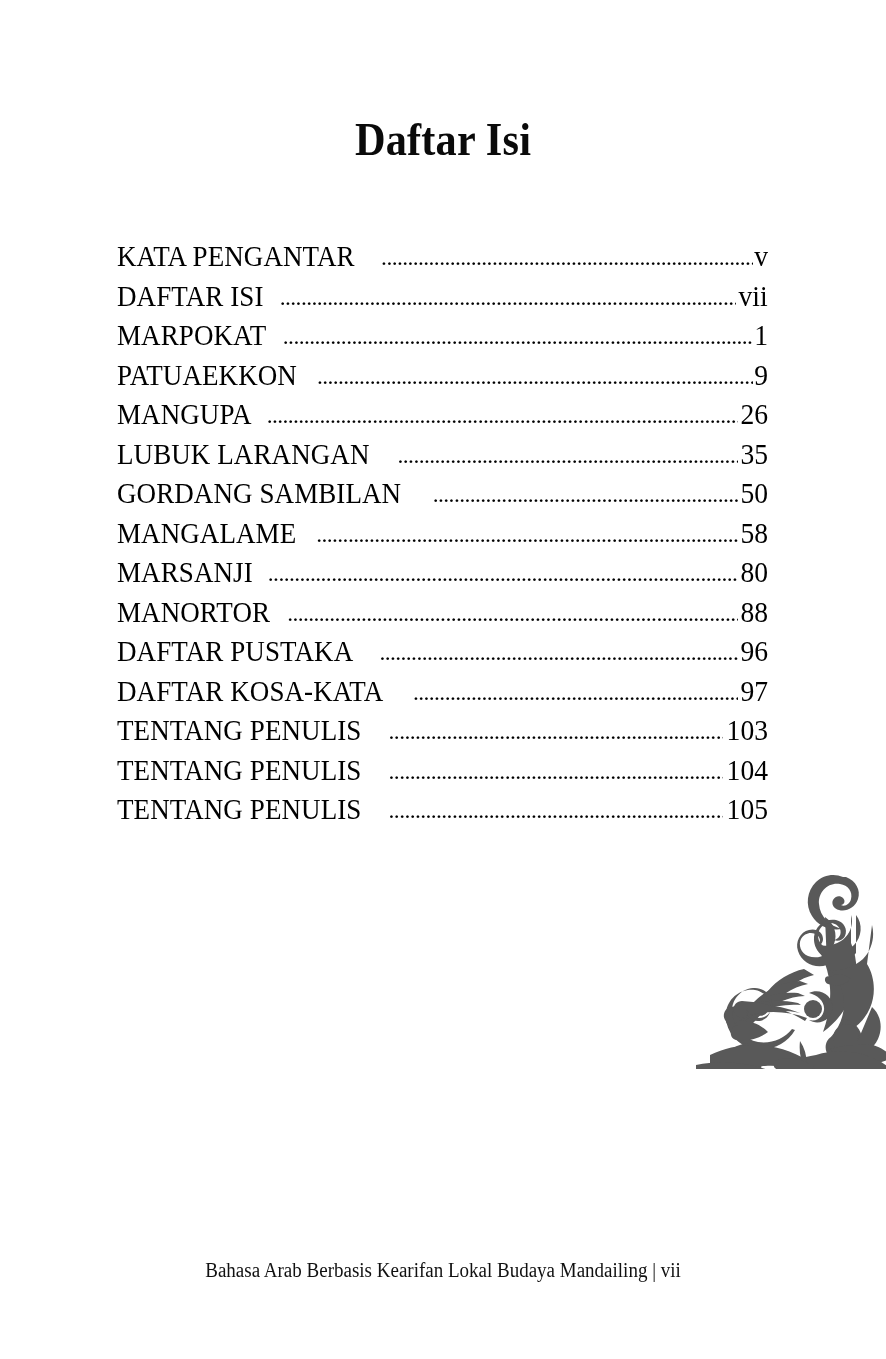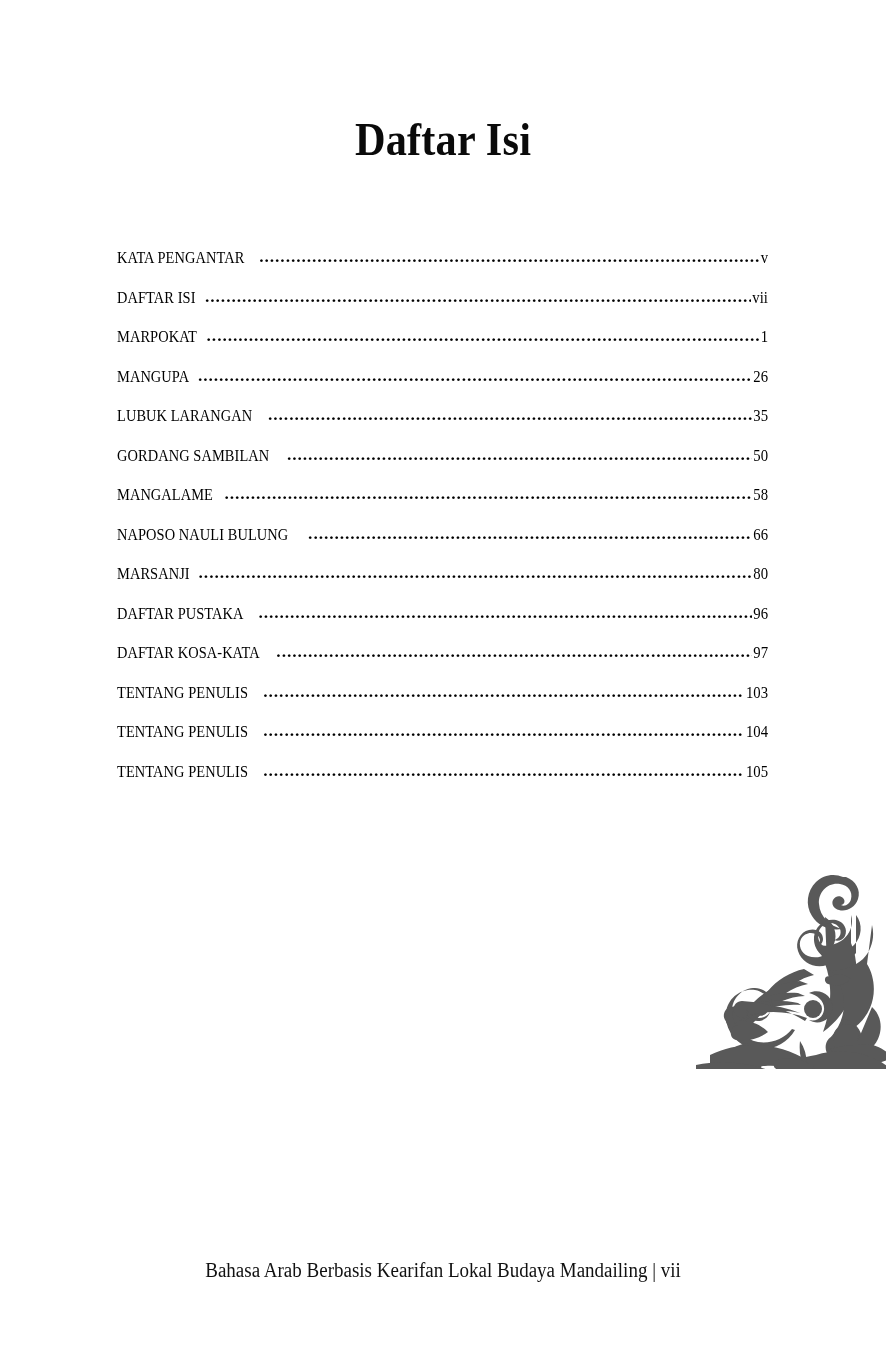--- a/index.html
+++ b/index.html
@@ -48,21 +48,21 @@
     position: absolute;
     left: 117px;
     top: 236px;
     width: 651px;
   }
 
   .toc-row {
     display: flex;
     align-items: baseline;
     height: 39.5px;
-    font-size: 16px;
+    font-size: 30px;
     line-height: 39.5px;
     color: #000000;
     white-space: nowrap;
     overflow: hidden;
   }
 
   .toc-label {
     flex: 0 0 auto;
     transform: scaleX(0.90);
     transform-origin: 0% 50%;
@@ -135,48 +135,53 @@
         <span class="toc-label">DAFTAR ISI</span>
         <span class="toc-leader"></span>
         <span class="toc-page">vii</span>
       </div>
       <div class="toc-row">
         <span class="toc-label">MARPOKAT</span>
         <span class="toc-leader"></span>
         <span class="toc-page">1</span>
       </div>
       <div class="toc-row">
+        <span class="toc-label">PATUAEKKON</span>
+        <span class="toc-leader"></span>
+        <span class="toc-page">9</span>
+      </div>
+      <div class="toc-row">
         <span class="toc-label">MANGUPA</span>
         <span class="toc-leader"></span>
         <span class="toc-page">26</span>
       </div>
       <div class="toc-row">
         <span class="toc-label">LUBUK LARANGAN</span>
         <span class="toc-leader"></span>
         <span class="toc-page">35</span>
       </div>
       <div class="toc-row">
         <span class="toc-label">GORDANG SAMBILAN</span>
         <span class="toc-leader"></span>
         <span class="toc-page">50</span>
       </div>
       <div class="toc-row">
         <span class="toc-label">MANGALAME</span>
         <span class="toc-leader"></span>
         <span class="toc-page">58</span>
       </div>
       <div class="toc-row">
-        <span class="toc-label">NAPOSO NAULI BULUNG</span>
-        <span class="toc-leader"></span>
-        <span class="toc-page">66</span>
-      </div>
-      <div class="toc-row">
         <span class="toc-label">MARSANJI</span>
         <span class="toc-leader"></span>
         <span class="toc-page">80</span>
+      </div>
+      <div class="toc-row">
+        <span class="toc-label">MANORTOR</span>
+        <span class="toc-leader"></span>
+        <span class="toc-page">88</span>
       </div>
       <div class="toc-row">
         <span class="toc-label">DAFTAR PUSTAKA</span>
         <span class="toc-leader"></span>
         <span class="toc-page">96</span>
       </div>
       <div class="toc-row">
         <span class="toc-label">DAFTAR KOSA-KATA</span>
         <span class="toc-leader"></span>
         <span class="toc-page">97</span>

